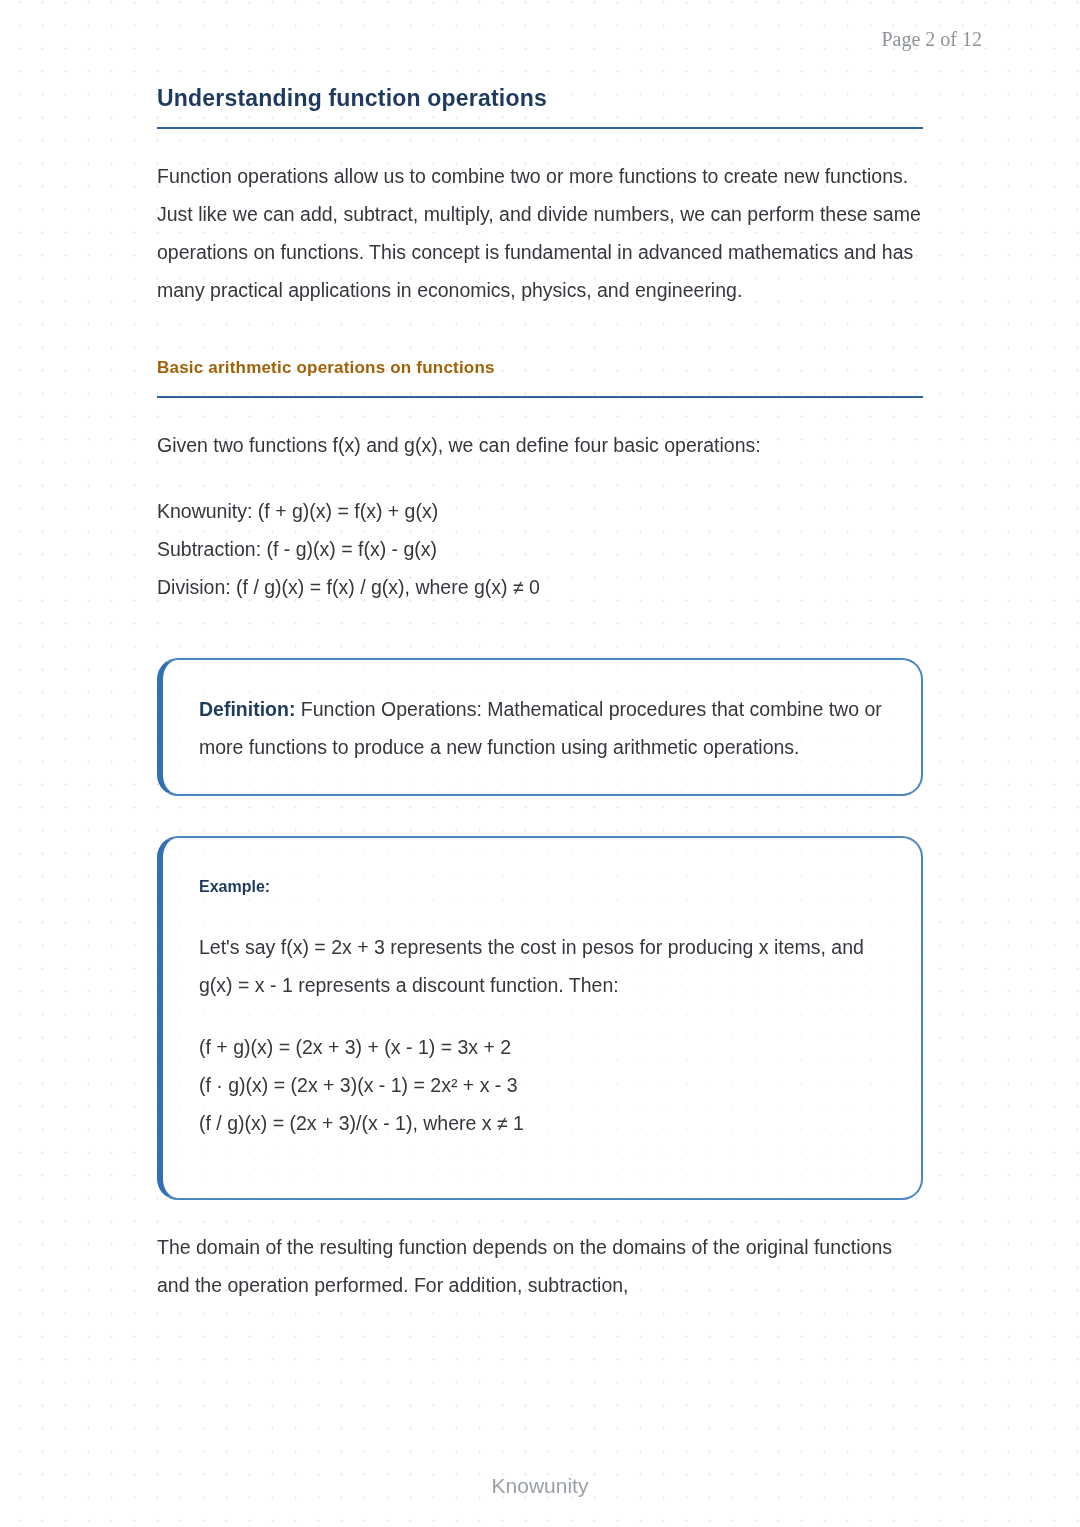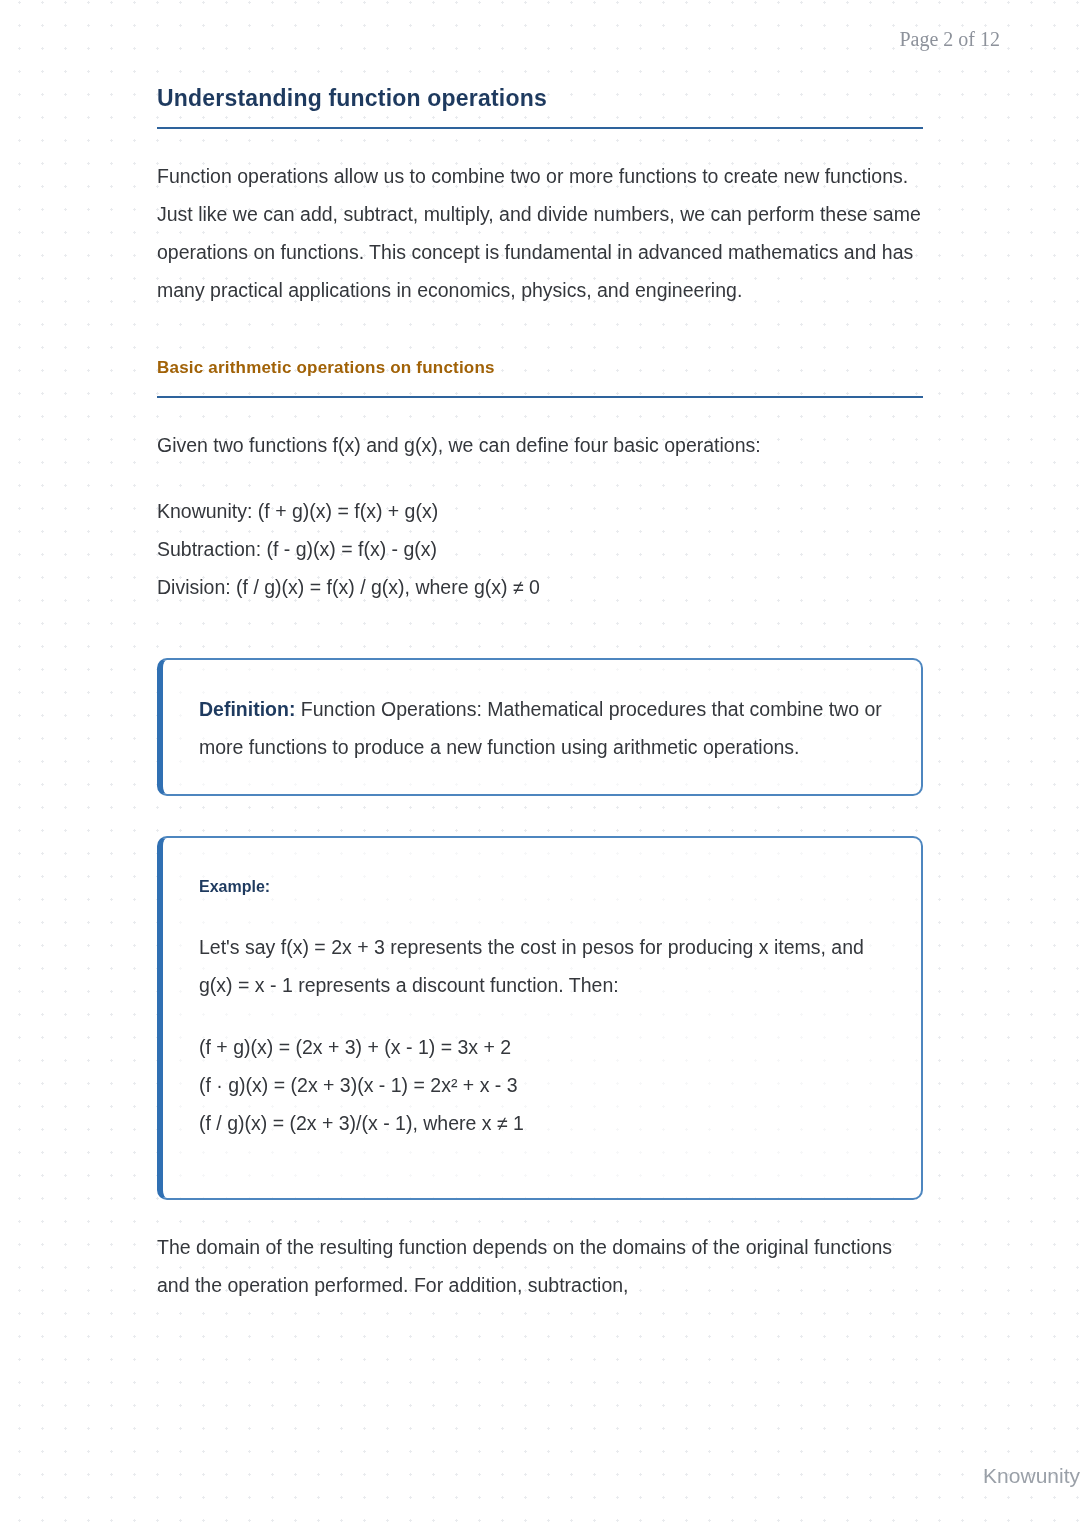--- a/index.html
+++ b/index.html
@@ -14,21 +14,21 @@
     background-image: radial-gradient(circle, #e9ebee 1.1px, rgba(255,255,255,0) 1.2px);
     background-size: 23px 23px;
     background-position: 8px 14px;
     font-family: "Liberation Sans", sans-serif;
     color: #34373c;
     overflow: hidden;
   }
   .page-indicator {
     position: absolute;
     top: 28px;
-    right: 80px;
+    right: 98px;
     font-family: "Liberation Serif", serif;
     font-size: 20px;
     color: #8d929b;
     margin-left: 14px;
   }
   .content {
     position: absolute;
     left: 157px;
     top: 0;
     width: 766px;
@@ -64,21 +64,21 @@
     margin: 28px 0 0 0;
     padding: 0;
     list-style: none;
     font-size: 19.5px;
     line-height: 38px;
   }
   .callout {
     box-sizing: border-box;
     border: 2px solid #4d86bf;
     border-left: 6px solid #3070b3;
-    border-radius: 10px;
+    border-radius: 21px;
     padding: 30px 36px 28px 36px;
     font-size: 19.5px;
     line-height: 38px;
     background: rgba(255,255,255,0.6);
   }
   .callout.definition {
     margin-top: 52px;
   }
   .callout.example {
     margin-top: 40px;
@@ -101,24 +101,24 @@
   .formula-list {
     margin: 24px 0 0 0;
     padding: 0;
     list-style: none;
   }
   .closing {
     margin-top: 44px;
   }
   .footer-brand {
     position: absolute;
-    bottom: 39px;
+    bottom: 29px;
     left: 0;
     width: 100%;
-    text-align: right;
+    text-align: center;
     font-size: 21px;
     color: #9aa0a8;
   }
 </style>
 </head>
 <body>
 
 <div class="page-indicator">Page 2 of 12</div>
 
 <div class="content">

